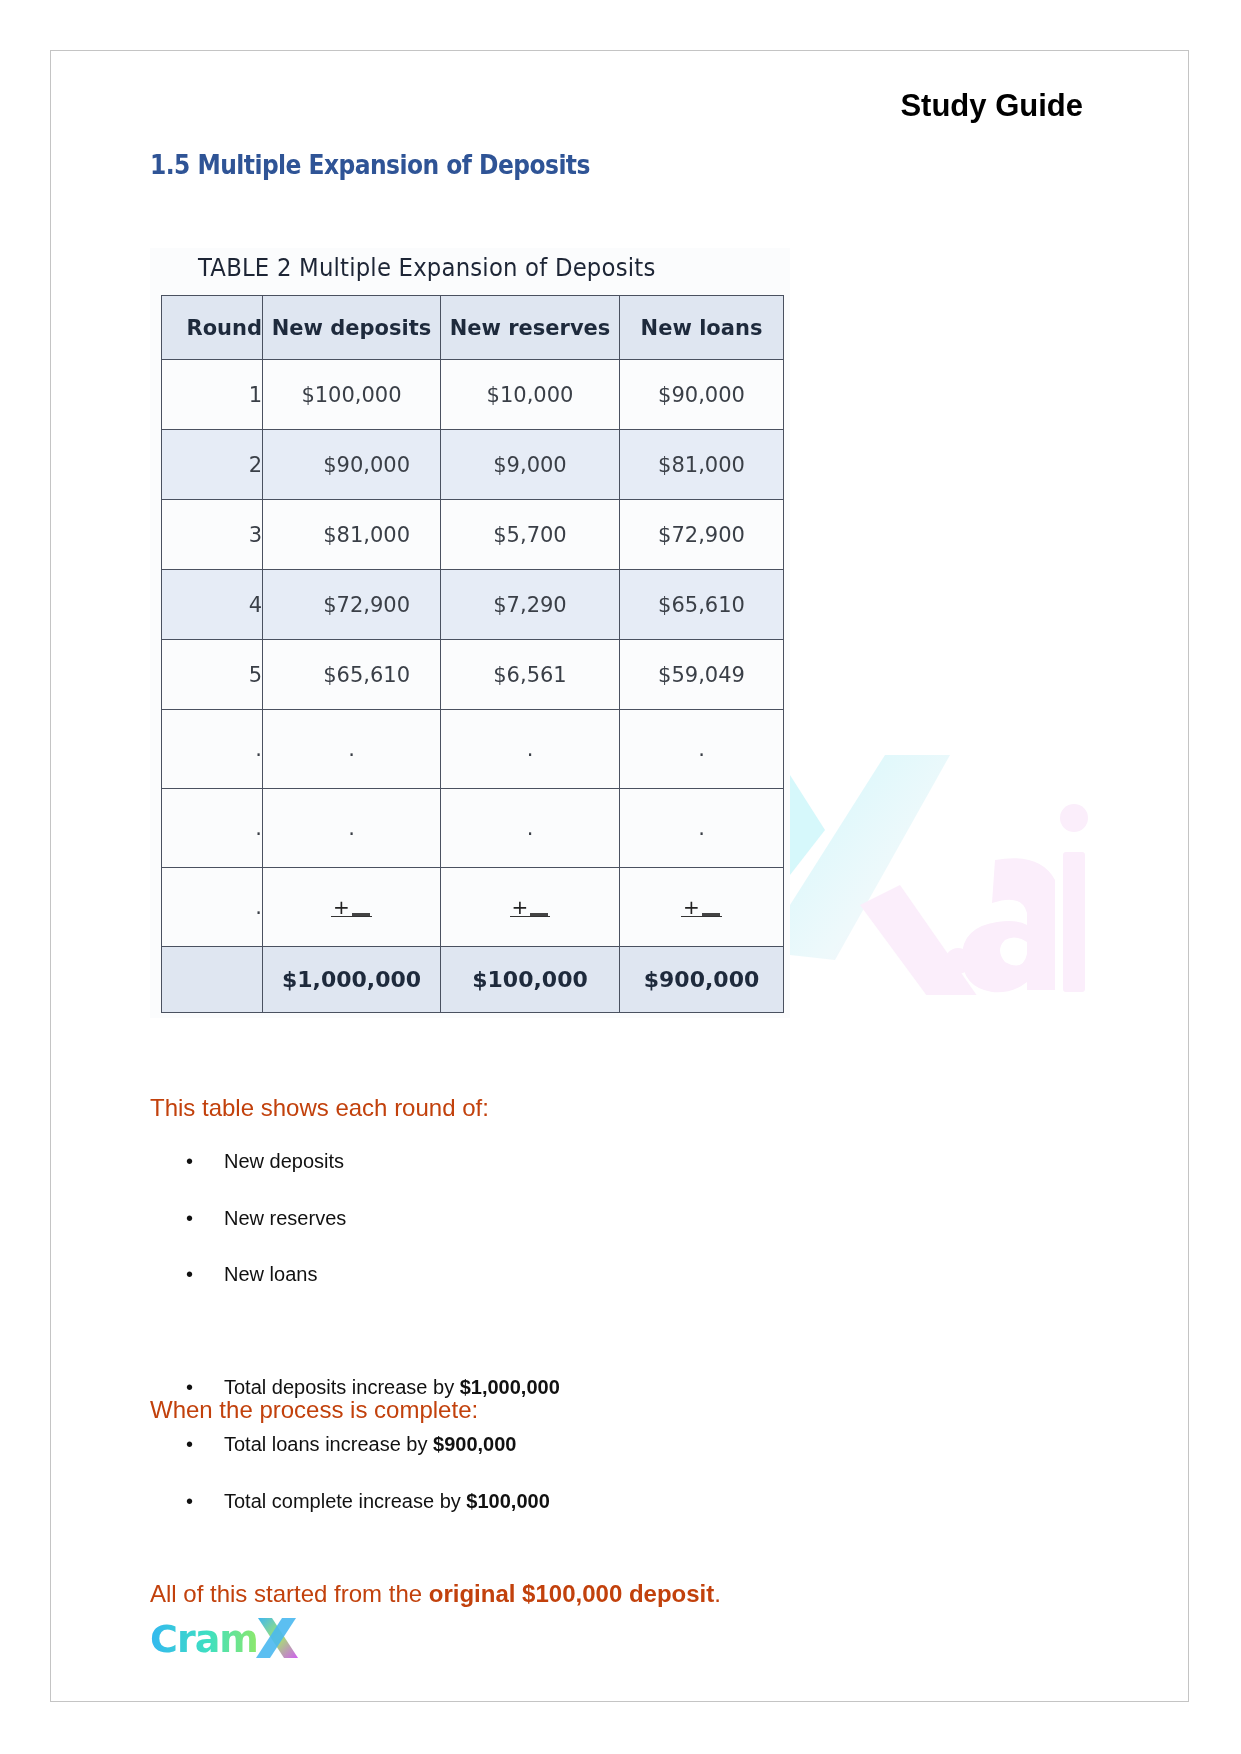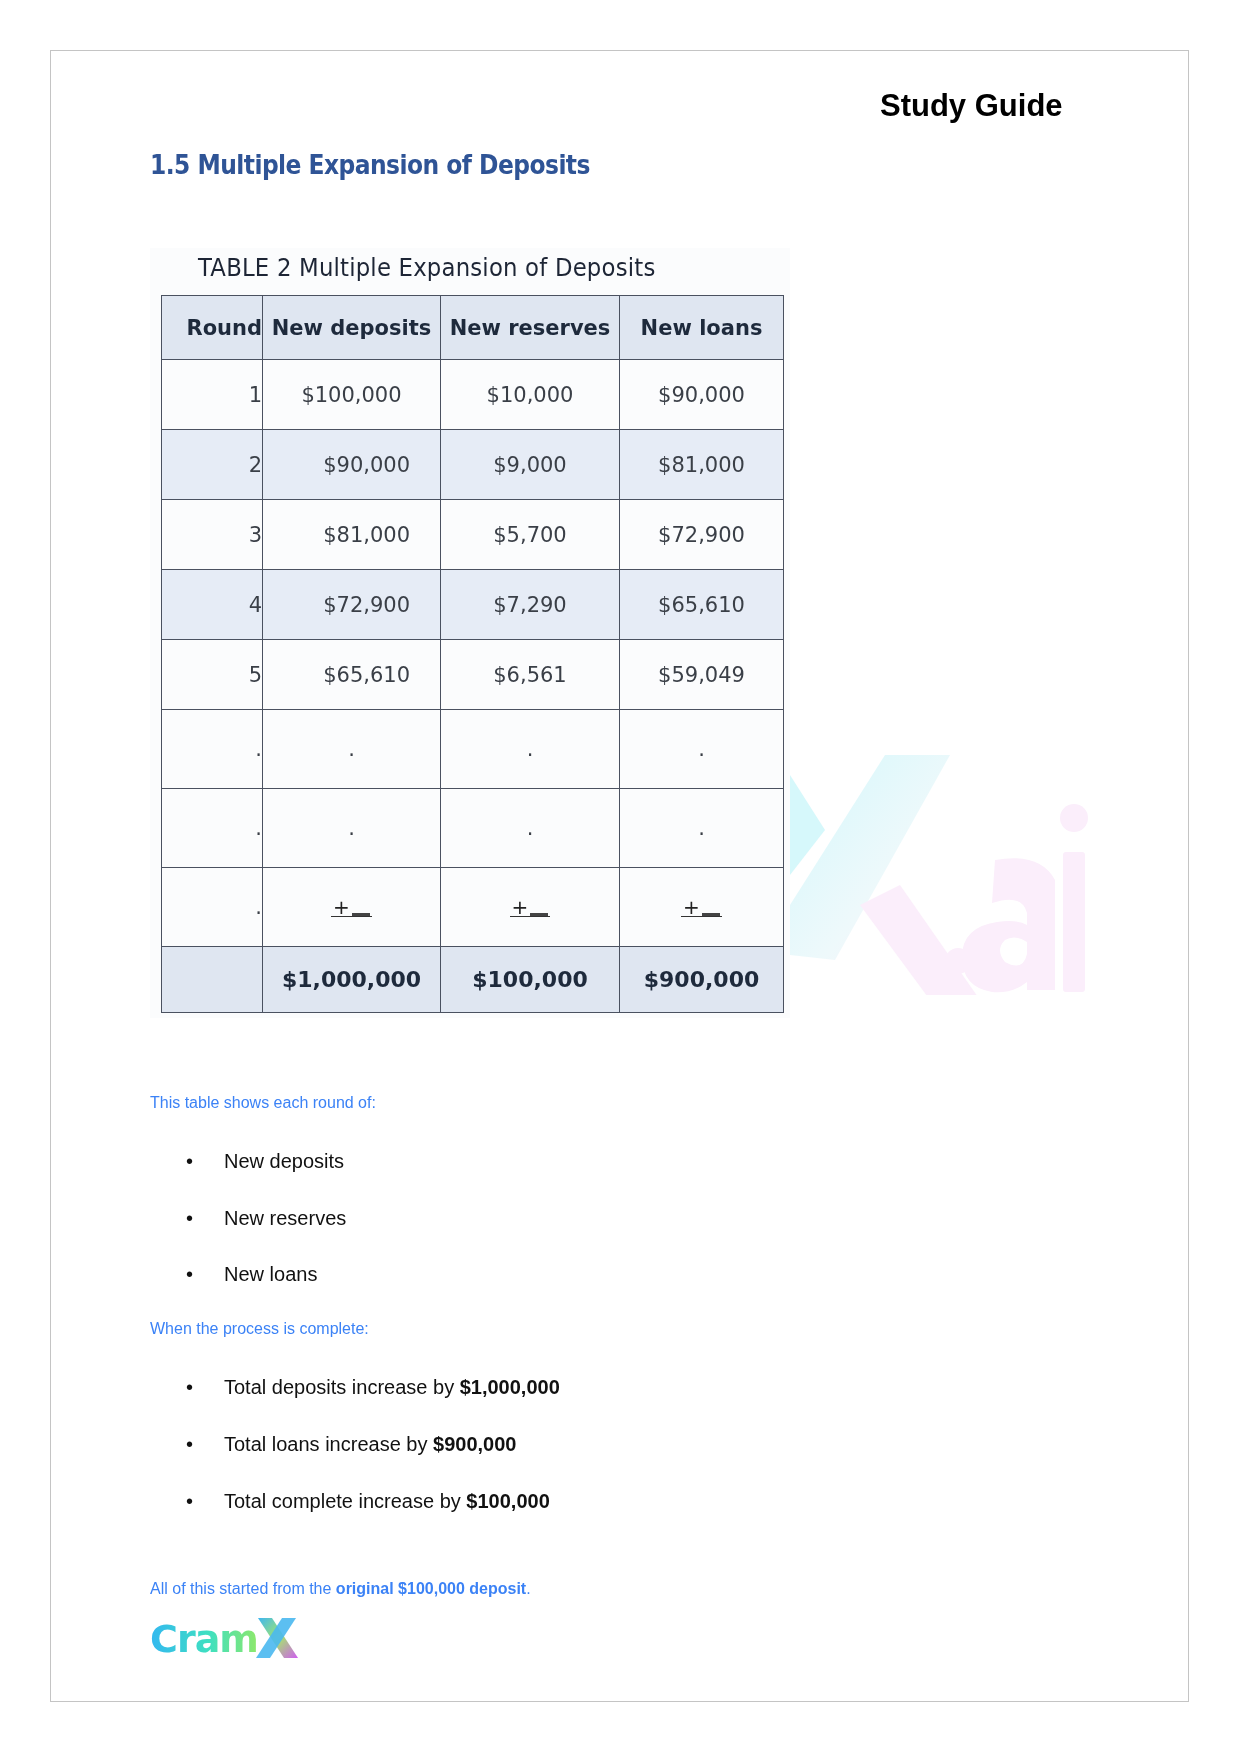--- a/index.html
+++ b/index.html
@@ -1,38 +1,38 @@
 <!DOCTYPE html>
 <html><head>
 <meta charset="utf-8">
 <style>
   html, body { margin:0; padding:0; background:#ffffff; }
   body { width:1241px; height:1754px; position:relative; overflow:hidden; font-family:"Liberation Sans", sans-serif; color:#111; }
   .page-border { position:absolute; left:50px; top:50px; width:1139px; height:1652px; border:1.5px solid #c4c4c4; box-sizing:border-box; }
-  .header-title { position:absolute; left:880px; top:88px; width:203px; text-align:left; font-size:31px; font-weight:bold; color:#000; font-family:"Liberation Sans", sans-serif; }
+  .header-title { position:absolute; left:880px; top:88px; width:203px; text-align:right; font-size:31px; font-weight:bold; color:#000; font-family:"Liberation Sans", sans-serif; }
   .section-title { position:absolute; left:150px; top:150px; font-size:26px; font-weight:bold; color:#2f5496; font-family:"DejaVu Sans", sans-serif; letter-spacing:-0.6px; transform:scaleX(0.9); transform-origin:left; }
   .table-image { position:absolute; left:150px; top:248px; width:640px; height:770px; background:#fbfcfd; }
   .table-caption { position:absolute; left:48px; top:6px; font-family:"DejaVu Sans", sans-serif; font-size:24px; color:#1d2535; letter-spacing:0.2px; transform:scaleX(0.95); transform-origin:left; white-space:nowrap; }
   table.exp { position:absolute; left:11px; top:47px; border-collapse:collapse; font-family:"DejaVu Sans", sans-serif; }
   table.exp td, table.exp th { border:1.6px solid #4a5160; padding:0; font-size:21px; color:#3a3f47; box-sizing:border-box; }
   table.exp th { background:#dfe6f1; color:#1e2a3c; font-weight:bold; height:64px; font-size:21px; white-space:nowrap; }
   table.exp tr.shade td { background:#e6ecf6; }
   table.exp tr.total td { background:#dfe6f1; color:#1e2a3c; font-weight:bold; font-size:22px; height:66px; }
   .c-round { width:101px; text-align:right; padding-left:10px !important; }
   .c-dep { width:178px; }
   .c-res { width:179px; }
   .c-loan { width:164px; }
   td.num { text-align:center; }
   td.num.rpad { text-align:right; padding-right:30px !important; }
   .r-std td { height:70px; }
   .r-dot td { height:79px; }
   .plus-blank { display:inline-block; border-bottom:1.5px solid #333; line-height:16px; font-size:20px; color:#222; padding:0 2px; }
   .plus-blank .dash { display:inline-block; width:18px; border-bottom:3px solid #444; margin-left:2px; vertical-align:-2px; }
   .watermark { position:absolute; left:790px; top:755px; width:300px; height:240px; }
-  .body-text { position:absolute; left:150px; font-size:16px; color:#3b82f6; }
+  .body-text { position:absolute; left:150px; font-size:24px; color:#c2410c; }
   .bullet { position:absolute; left:186px; font-size:20px; }
   .bullet-text { position:absolute; left:224px; font-size:20px; color:#111; }
   b { font-weight:bold; }
   .logo { position:absolute; left:150px; top:1612px; height:50px; }
 </style>
 </head>
 <body>
 
 <div class="page-border"></div>
 
@@ -129,21 +129,21 @@
 
 <div class="body-text" style="top:1094px;">This table shows each round of:</div>
 
 <div class="bullet" style="top:1150px;">•</div>
 <div class="bullet-text" style="top:1150px;">New deposits</div>
 <div class="bullet" style="top:1207px;">•</div>
 <div class="bullet-text" style="top:1207px;">New reserves</div>
 <div class="bullet" style="top:1263px;">•</div>
 <div class="bullet-text" style="top:1263px;">New loans</div>
 
-<div class="body-text" style="top:1320px;">When the process is complete:</div>
+<div class="body-text" style="top:1396px;">When the process is complete:</div>
 
 <div class="bullet" style="top:1376px;">•</div>
 <div class="bullet-text" style="top:1376px;"><span>Total deposits increase by </span><b>$1,000,000</b></div>
 <div class="bullet" style="top:1433px;">•</div>
 <div class="bullet-text" style="top:1433px;"><span>Total loans increase by </span><b>$900,000</b></div>
 <div class="bullet" style="top:1490px;">•</div>
 <div class="bullet-text" style="top:1490px;"><span>Total complete increase by </span><b>$100,000</b></div>
 
 <div class="body-text" style="top:1564px;margin-top:16px;"><span>All of this started from the </span><b>original $100,000 deposit</b><span>.</span></div>
 

